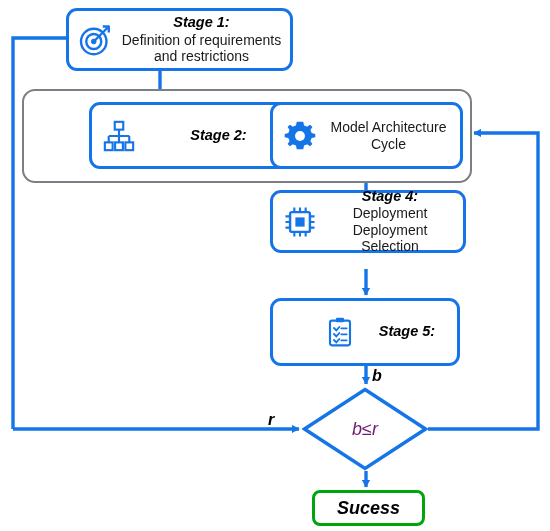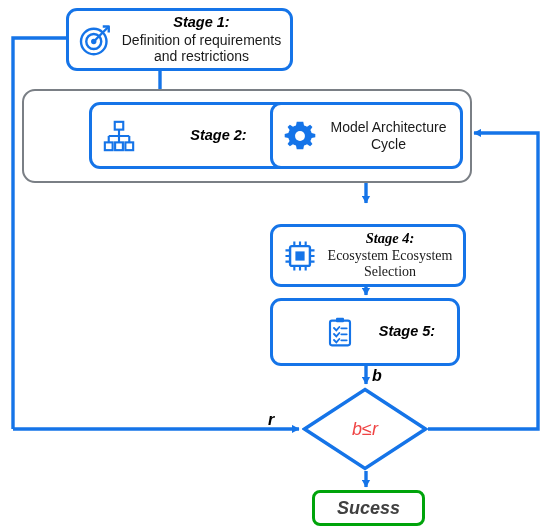--- a/index.html
+++ b/index.html
@@ -71,63 +71,63 @@
     height: 94px;
     box-sizing: border-box;
     border: 2.5px solid #7a7f85;
     border-radius: 13px;
     background: #ffffff;
     z-index: 1;
   }
   #stage1 { left: 66px; top: 8px;  width: 227px; height: 63px; }
   #stage2 { left: 41px; top: 102px; width: 215px; height: 67px; margin-left: 48px; }
   #stage3 { left: 270px; top: 102px; width: 193px; height: 67px; }
-  #stage4 { left: 270px; top: 224px; width: 196px; height: 63px; font-family: Liberation Serif, serif; }
+  #stage4 { left: 270px; top: 190px; width: 196px; height: 63px; }
   #stage5 { left: 270px; top: 298px; width: 190px; height: 68px; padding-left: 40px; }
 
   #decision {
     position: absolute;
     left: 302px;
     top: 387px;
     width: 126px;
     height: 84px;
     z-index: 3;
   }
   #decision .dlabel {
     position: absolute;
     left: 0; top: 0;
     width: 126px;
     height: 84px;
     display: flex;
     align-items: center;
     justify-content: center;
     font-size: 18px;
     font-style: italic;
-    color: #ef4444;
+    color: #701a75;
   }
   #success-box {
     position: absolute;
     left: 312px;
     top: 490px;
     width: 113px;
     height: 36px;
     box-sizing: border-box;
     border: 3px solid #00a40b;
     border-radius: 8px;
     background: #ffffff;
     display: flex;
     align-items: center;
     justify-content: center;
     z-index: 3;
   }
   #success-box .slabel {
     font-size: 18px;
     font-weight: bold;
     font-style: italic;
-    color: #404040;
+    color: #000000;
   }
   .edge-label {
     position: absolute;
     font-size: 16px;
     font-weight: bold;
     font-style: italic;
     color: #000000;
     z-index: 4;
   }
   #label-b { left: 372px; top: 367px; }
@@ -223,21 +223,21 @@
         <g stroke="#1574e8" stroke-width="3" stroke-linecap="butt">
           <path d="M16,10 L16,3.5 M24,10 L24,3.5 M32,10 L32,3.5"></path>
           <path d="M16,38 L16,44.5 M24,38 L24,44.5 M32,38 L32,44.5"></path>
           <path d="M10,16 L3.5,16 M10,24 L3.5,24 M10,32 L3.5,32"></path>
           <path d="M38,16 L44.5,16 M38,24 L44.5,24 M38,32 L44.5,32"></path>
         </g>
       </svg>
     </div>
     <div class="stage-text">
       <span class="stage-title">Stage 4:</span>
-      <span class="stage-desc">Ecosystem Ecosystem Selection</span>
+      <span class="stage-desc">Deployment Deployment Selection</span>
     </div>
   </div>
 
   <div id="stage5" class="stage-box">
     <div class="stage-icon">
       <svg width="32" height="32" viewBox="0 0 48 48" xmlns="http://www.w3.org/2000/svg">
         <rect x="9" y="7" width="30" height="37" rx="3" fill="none" stroke="#1574e8" stroke-width="3.2"></rect>
         <rect x="18" y="2.5" width="12" height="7" rx="1.5" fill="#1574e8"></rect>
         <g stroke="#1574e8" stroke-width="2.8" stroke-linecap="round" fill="none">
           <path d="M15,18 L18.5,21.5 L23,16.5"></path>

